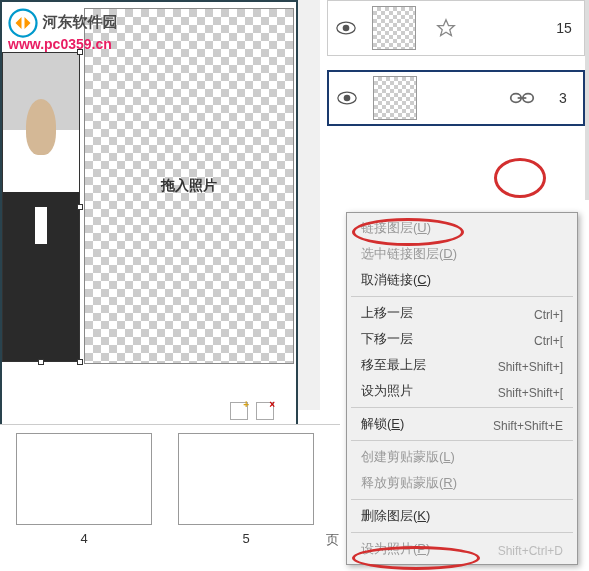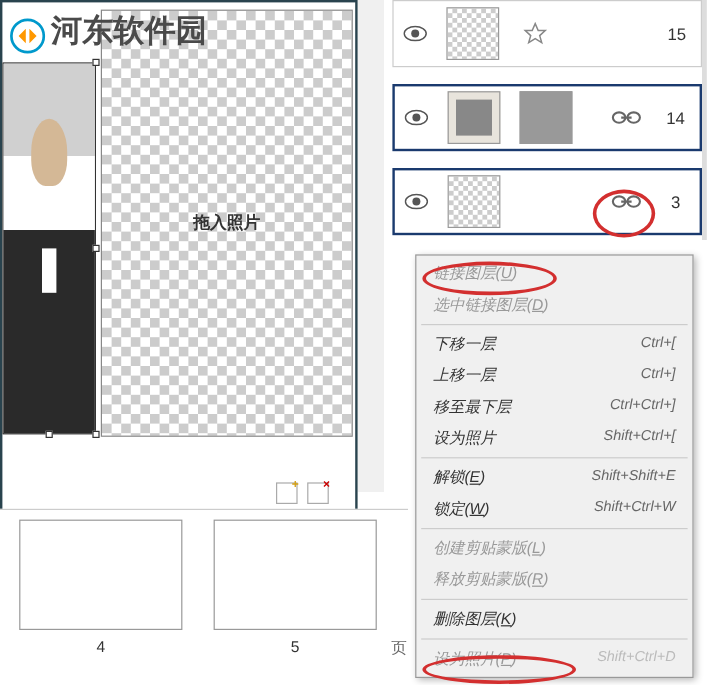--- a/index.html
+++ b/index.html
@@ -1,19 +1,19 @@
 <!DOCTYPE html>
 <html><head>
 <meta charset="utf-8">
 <style>
 * { margin: 0; padding: 0; box-sizing: border-box; font-family: "Microsoft YaHei", SimSun, sans-serif; }
 body { width: 589px; height: 571px; background: #fff; position: relative; overflow: hidden; }
 
 .watermark { position: absolute; top: 8px; left: 8px; z-index: 100; }
-.watermark .logo-text { font-size: 26px; font-weight: bold; color: #4a4a4a; }
+.watermark .logo-text { font-size: 15px; font-weight: bold; color: #4a4a4a; }
 .watermark .logo-icon { display: inline-block; width: 30px; height: 30px; vertical-align: middle; }
 .watermark .url { font-size: 14px; color: #e91e63; font-weight: bold; margin-top: -2px; }
 
 .canvas-area { position: absolute; top: 0; left: 0; width: 320px; height: 410px; background: #f0f0f0; }
 .photo-frame { position: absolute; top: 0; left: 0; width: 298px; height: 440px; border: 2px solid #29434e; background: #fff; text-align: right; }
 .photo-left { position: absolute; top: 50px; left: 0; width: 78px; height: 310px; background: #e8e8e8; border: 1px solid #333; }
 .photo-left .handle { position: absolute; width: 6px; height: 6px; background: #fff; border: 1px solid #333; }
 .photo-left .h1 { top: -4px; right: -4px; }
 .photo-left .h2 { top: 50%; right: -4px; margin-top: -3px; }
 .photo-left .h3 { bottom: -4px; right: -4px; }
@@ -32,21 +32,21 @@
 .thumb { width: 44px; height: 44px; border: 1px solid #999; background-image: repeating-conic-gradient(#ccc 0 25%, #fff 0 50%); background-size: 8px 8px; }
 .thumb.photo { background: #e8e4dc; position: relative; }
 .thumb.photo::after { content:""; position:absolute; inset:6px; background:#888; }
 .thumb.template { background: #999; position: relative; }
 .star-icon { width: 20px; height: 20px; margin-left: 4px; }
 .link-icon { width: 26px; height: 14px; margin-left: auto; }
 .layer-num { width: 24px; text-align: center; font-size: 14px; color: #333; }
 .spacer { flex: 1; }
 
 .context-menu { position: absolute; top: 212px; left: 346px; width: 232px; background: #f0f0f0; border: 1px solid #999; box-shadow: 2px 2px 6px rgba(0,0,0,0.3); padding: 2px 0; z-index: 50; }
-.menu-item { padding: 4px 14px; font-size: 13px; color: #333; display: flex; justify-content: space-between; align-items: flex-start; cursor: default; font-style: italic; }
+.menu-item { padding: 4px 14px; font-size: 13px; color: #333; display: flex; justify-content: space-between; align-items: flex-end; cursor: default; }
 .menu-item.disabled { color: #999; }
 .menu-item .shortcut { color: #666; font-size: 12px; }
 .menu-item.disabled .shortcut { color: #bbb; }
 .menu-sep { height: 1px; background: #ccc; margin: 3px 4px; }
 .accel { text-decoration: underline; }
 
 .doc-icons { position: absolute; top: 402px; left: 230px; display: flex; gap: 8px; }
 .doc-icon { width: 18px; height: 18px; border: 1px solid #aaa; background: #fff; position: relative; }
 .doc-icon.plus::after { content: "+"; position: absolute; top: -4px; right: -2px; color: #d4a017; font-size: 10px; font-weight: bold; }
 .doc-icon.x::after { content: "×"; position: absolute; top: -4px; right: -2px; color: #c00; font-size: 10px; font-weight: bold; }
@@ -68,20 +68,21 @@
 <body>
 
 <div class="watermark">
   <div>
     <svg class="logo-icon" viewBox="0 0 40 40">
         <circle cx="20" cy="20" r="18" fill="none" stroke="#0099cc" stroke-width="3"></circle>
         <path d="M10 20 L18 12 L18 28 Z M22 12 L30 20 L22 28 Z" fill="#ff9800"></path>
       </svg>
     <span class="logo-text">河东软件园</span>
   </div>
+  <div class="url">www.pc0359.cn</div>
 </div>
 
 <div class="canvas-area">
   <div class="photo-frame">
     <div class="photo-left">
       <div class="man-photo"></div>
       <div class="handle h1"></div>
       <div class="handle h2"></div>
       <div class="handle h3"></div>
       <div class="handle h4"></div>
@@ -99,34 +100,20 @@
         <circle cx="12" cy="8" r="4" fill="#555"></circle>
       </svg>
     <div class="thumb"></div>
     <svg class="star-icon" viewBox="0 0 24 24">
         <path d="M12 2 L15 9 L22 9 L16.5 14 L18.5 21 L12 17 L5.5 21 L7.5 14 L2 9 L9 9 Z" fill="none" stroke="#888" stroke-width="1.5"></path>
       </svg>
     <div class="spacer"></div>
     <div class="layer-num">15</div>
   </div>
 
-  <div class="layer-row">
-    <svg class="eye-icon" viewBox="0 0 24 16">
-        <ellipse cx="12" cy="8" rx="11" ry="7" fill="none" stroke="#555" stroke-width="1.5"></ellipse>
-        <circle cx="12" cy="8" r="4" fill="#555"></circle>
-      </svg>
-    <div class="thumb photo"></div>
-    <div class="thumb template"></div>
-    <svg class="link-icon" viewBox="0 0 30 14">
-        <ellipse cx="8" cy="7" rx="6" ry="5" fill="none" stroke="#666" stroke-width="2"></ellipse>
-        <ellipse cx="22" cy="7" rx="6" ry="5" fill="none" stroke="#666" stroke-width="2"></ellipse>
-        <line x1="10" y1="7" x2="20" y2="7" stroke="#666" stroke-width="2"></line>
-      </svg>
-    <div class="layer-num">14</div>
-  </div>
 
   <div class="layer-row">
     <svg class="eye-icon" viewBox="0 0 24 16">
         <ellipse cx="12" cy="8" rx="11" ry="7" fill="none" stroke="#555" stroke-width="1.5"></ellipse>
         <circle cx="12" cy="8" r="4" fill="#555"></circle>
       </svg>
     <div class="thumb"></div>
     <div class="spacer"></div>
     <svg class="link-icon" viewBox="0 0 30 14">
         <ellipse cx="8" cy="7" rx="6" ry="5" fill="none" stroke="#666" stroke-width="2"></ellipse>
@@ -139,45 +126,44 @@
 
 <div class="scrollbar-right"></div>
 
 <div class="context-menu">
   <div class="menu-item disabled">
       <span><span>链接图层(</span><span class="accel">U</span><span>)</span></span>
     </div>
   <div class="menu-item disabled">
       <span><span>选中链接图层(</span><span class="accel">D</span><span>)</span></span>
     </div>
-  <div class="menu-sep"></div>
+  <div class="menu-item">
+      <span><span>取消链接(</span><span class="accel">C</span><span>)</span></span>
+    </div>
+  <div class="menu-sep"></div>
+  <div class="menu-item">
+      <span>上移一层</span>
+      <span class="shortcut">Ctrl+]</span>
+    </div>
   <div class="menu-item">
       <span>下移一层</span>
       <span class="shortcut">Ctrl+[</span>
     </div>
   <div class="menu-item">
-      <span>上移一层</span>
-      <span class="shortcut">Ctrl+]</span>
-    </div>
-  <div class="menu-item">
-      <span>移至最下层</span>
-      <span class="shortcut">Ctrl+Ctrl+]</span>
+      <span>移至最上层</span>
+      <span class="shortcut">Shift+Shift+]</span>
     </div>
   <div class="menu-item">
       <span>设为照片</span>
-      <span class="shortcut">Shift+Ctrl+[</span>
+      <span class="shortcut">Shift+Shift+[</span>
     </div>
   <div class="menu-sep"></div>
   <div class="menu-item">
       <span><span>解锁(</span><span class="accel">E</span><span>)</span></span>
       <span class="shortcut">Shift+Shift+E</span>
-    </div>
-  <div class="menu-item">
-      <span><span>锁定(</span><span class="accel">W</span><span>)</span></span>
-      <span class="shortcut">Shift+Ctrl+W</span>
     </div>
   <div class="menu-sep"></div>
   <div class="menu-item disabled">
       <span><span>创建剪贴蒙版(</span><span class="accel">L</span><span>)</span></span>
     </div>
   <div class="menu-item disabled">
       <span><span>释放剪贴蒙版(</span><span class="accel">R</span><span>)</span></span>
     </div>
   <div class="menu-sep"></div>
   <div class="menu-item">

